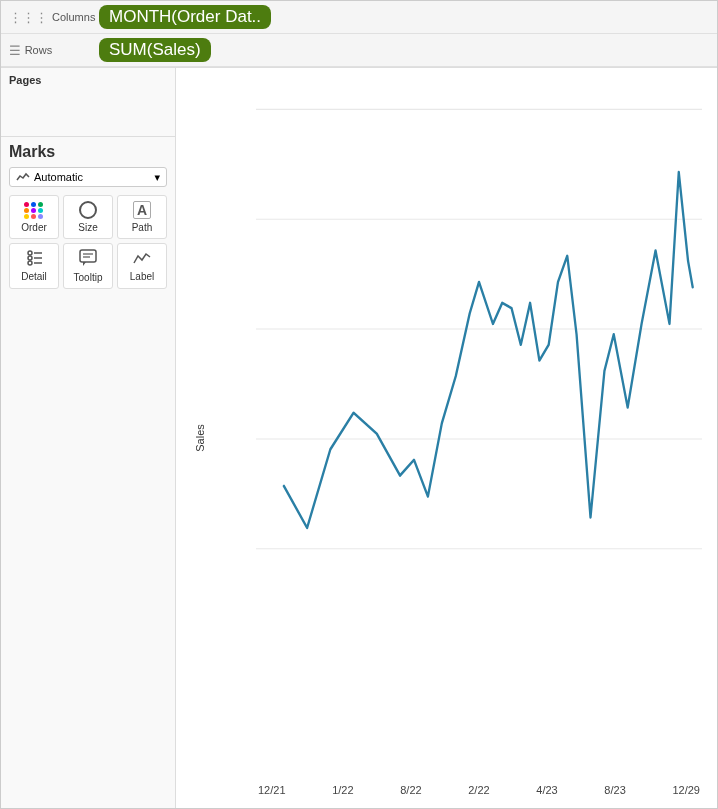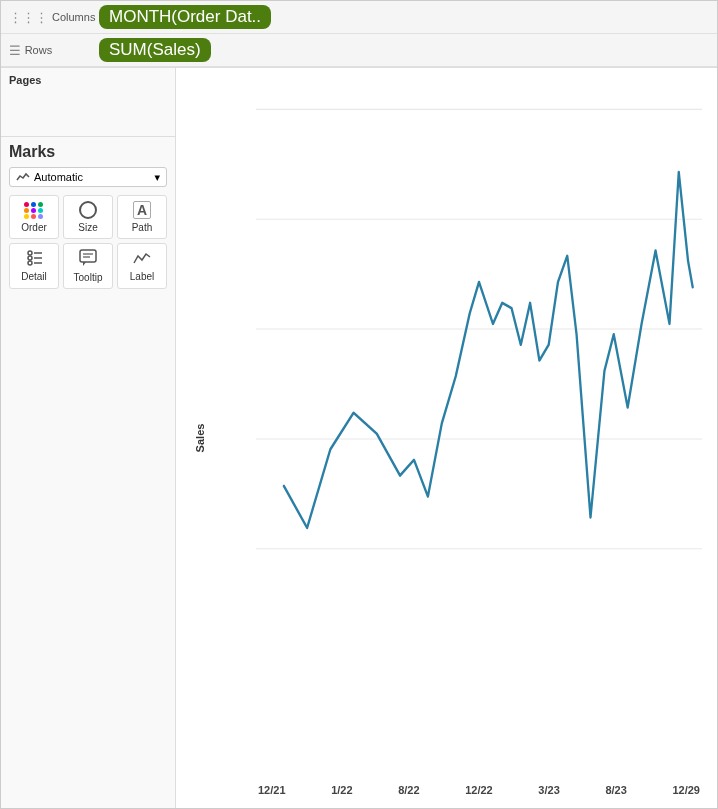--- a/index.html
+++ b/index.html
@@ -147,21 +147,20 @@
       border: 2px solid #555;
       position: relative;
     }
 
     
     .chart-area {
       flex: 1;
       position: relative;
       padding: 10px 15px 50px 80px;
       overflow: hidden;
-      font-weight: bold;
     }
 
     .y-axis-label {
       position: absolute;
       left: 10px;
       top: 50%;
       transform: translateY(-50%) rotate(-90deg);
       font-size: 11px;
       color: #333;
       white-space: nowrap;
@@ -337,20 +336,20 @@
             465,175
             470,200
           "></polyline>
       </svg>
 
       
       <div style="position:absolute; bottom:-38px; left:0; right:0; display:flex; justify-content:space-between; padding: 0 2px;">
         <span class="x-label">12/21</span>
         <span class="x-label">1/22</span>
         <span class="x-label">8/22</span>
-        <span class="x-label">12/22</span>
-        <span class="x-label">3/23</span>
+        <span class="x-label">2/22</span>
+        <span class="x-label">4/23</span>
         <span class="x-label">8/23</span>
         <span class="x-label">12/29</span>
       </div>
     </div>
   </div>
 </div>
 
 </body></html>

